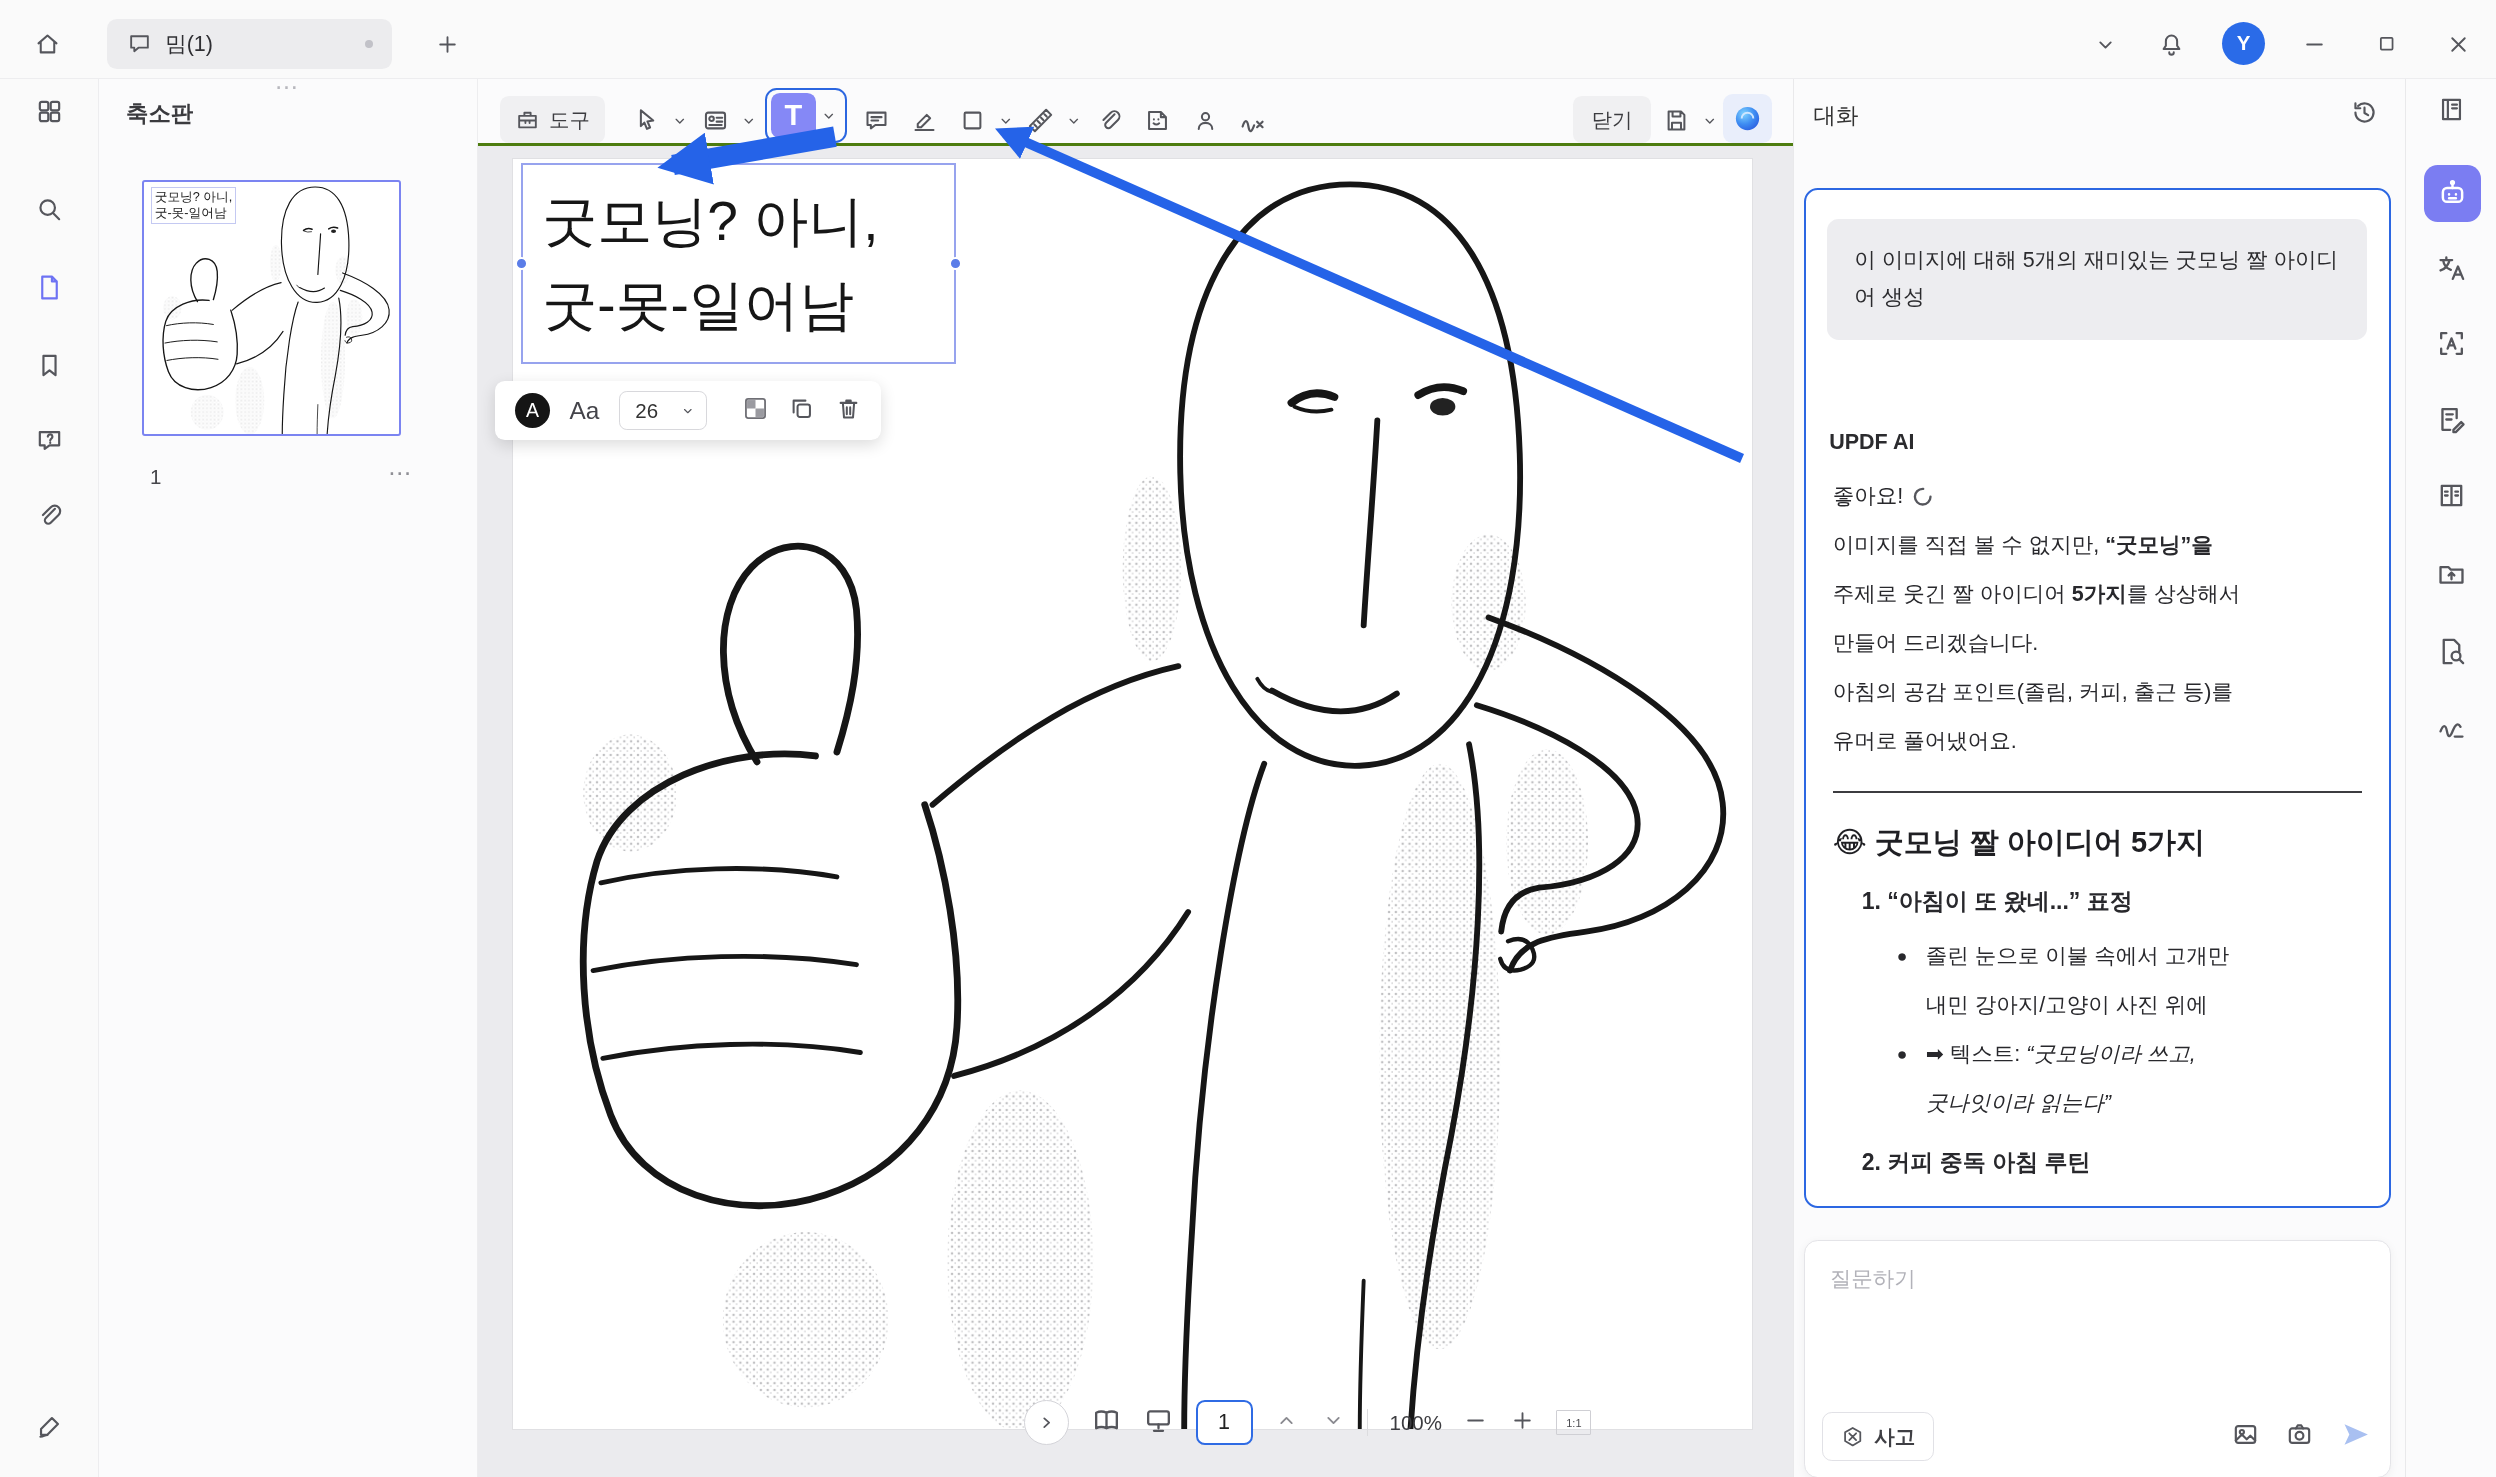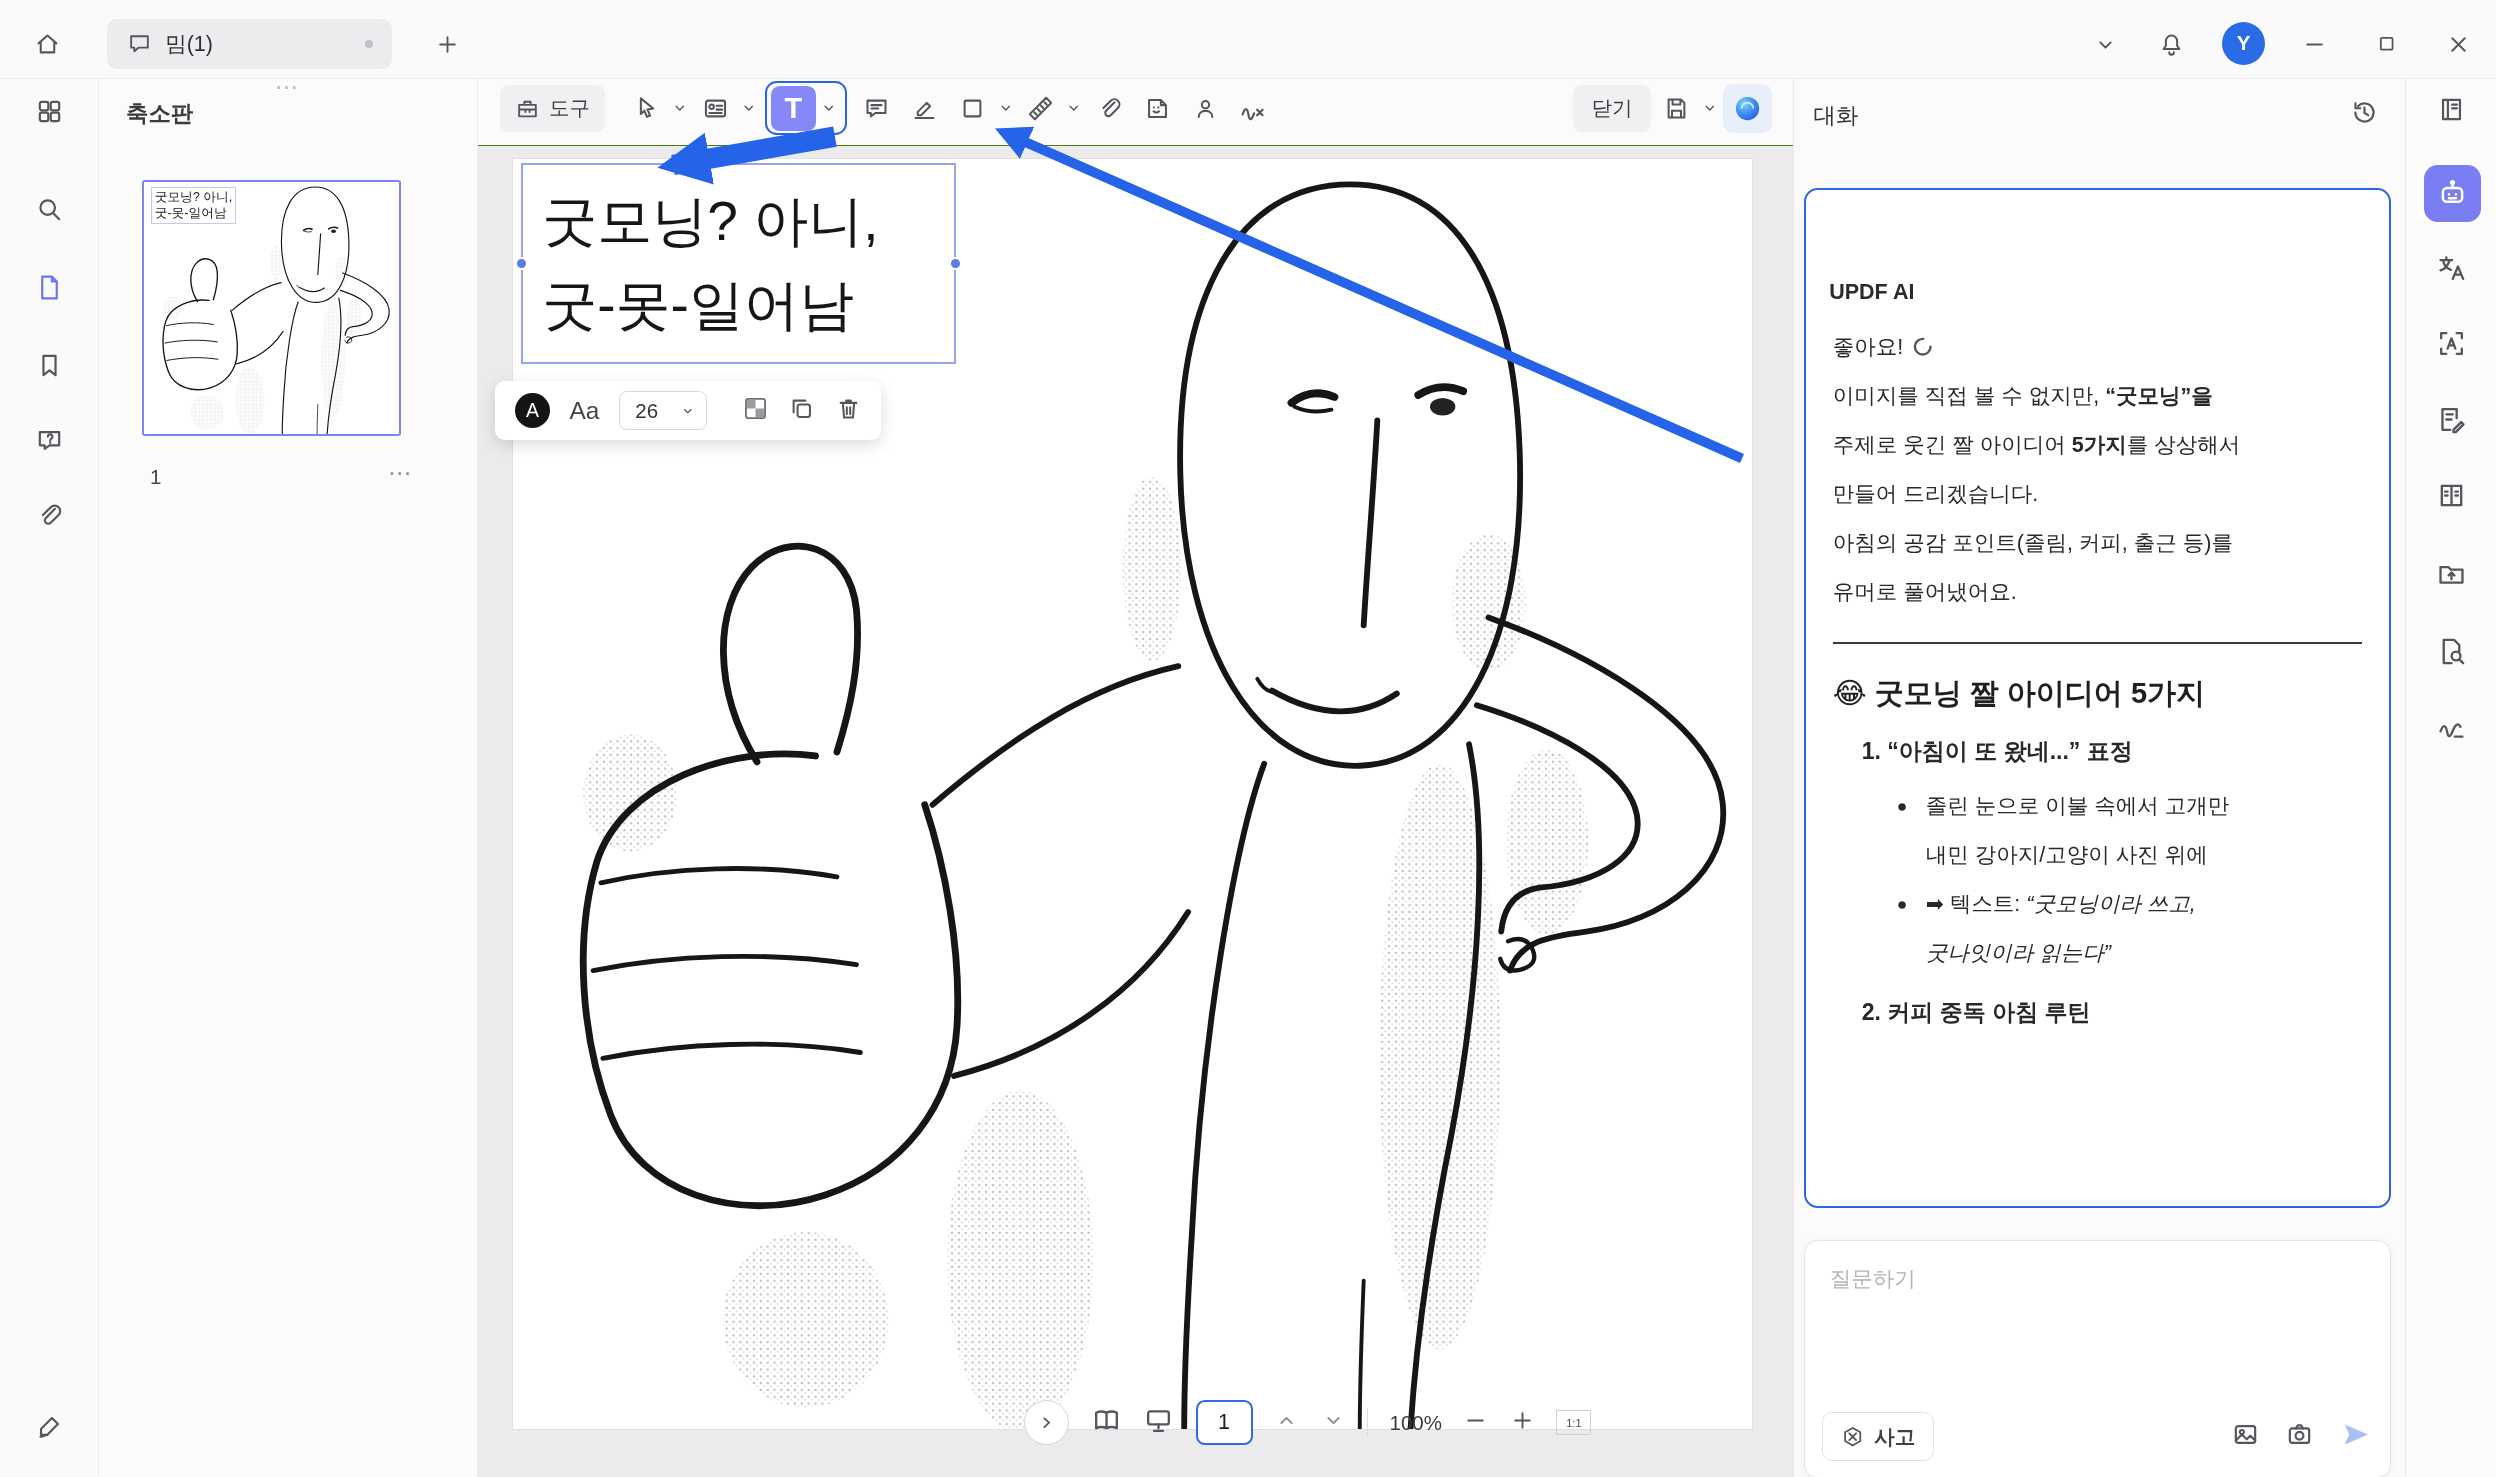--- a/index.html
+++ b/index.html
@@ -27,21 +27,21 @@
   .panel-handle { position:absolute; left:0; right:0; top:2px; text-align:center; color:#b7b7bd; font-size:23.4px; letter-spacing:2.9px; }
   .thumb-title { position:absolute; left:27px; top:27px; font-size:22.4px; font-weight:bold; color:#3a3a3e; }
   .pin-ic { position:absolute; left:402px; top:25px; }
   .thumb-box { position:absolute; left:43px; top:109px; width:259px; height:256px; background:#fff; border:2px solid #7b84f1; border-radius:2.9px; overflow:hidden; }
   .thumb-text { position:absolute; left:6.8px; top:4.9px; font-size:12.7px; line-height:16.6px; color:#1a1a1a; border:1px solid #c4c9f2; padding:1px 2.9px; background:rgba(255,255,255,.6); }
   .thumb-num { position:absolute; left:51px; top:394px; font-size:20.5px; color:#46464b; }
   .thumb-more { position:absolute; left:289px; top:388px; font-size:23.4px; color:#8f8f95; letter-spacing:2px; }
 
   
   .main { position:absolute; left:478px; top:71px; width:1315px; height:1406px; background:#ebebee; }
-  .cv-toolbar { position:absolute; left:0; top:0; width:100%; height:75px; background:#fbfbfc; border-bottom:1px solid #4d7c0f; display:flex; align-items:center; padding:0 21.5px; gap:3px; }
+  .cv-toolbar { position:absolute; left:0; top:0; width:100%; height:75px; background:#fbfbfc; border-bottom:3px solid #4d7c0f; display:flex; align-items:flex-end; padding:0 21.5px; gap:3px; }
   .btn-soft { height:47px; background:#f0f0f2; border-radius:8.8px; display:flex; align-items:center; gap:8.8px; padding:0 15.6px; font-size:20.5px; color:#3c3c40; white-space:nowrap; }
   .tool { width:45px; height:45px; display:flex; align-items:center; justify-content:center; border-radius:7.8px; }
   .grp { display:flex; align-items:center; gap:1px; }
   .chev { width:19.5px; display:flex; justify-content:center; }
   .t-wrap { border:2.9px solid #2b66e0; border-radius:11.7px; display:flex; align-items:center; gap:2.9px; padding:2.9px 6.8px 2.9px 3.9px; margin:0 3.9px; }
   .t-btn { width:45px; height:45px; background:#8588f6; border-radius:8.8px; color:#fff; font-size:29px; font-weight:bold; display:flex; align-items:center; justify-content:center; }
   .ai-btn { width:49px; height:49px; border-radius:9.8px; background:#e9eefb; display:flex; align-items:center; justify-content:center; }
 
   .page { position:absolute; left:35px; top:88px; width:1239px; height:1270px; background:#fff; box-shadow:0 0 0 1px #e0e0e3; }
   .meme-svg { position:absolute; left:0; top:0; }
@@ -465,20 +465,21 @@
 
 <div class="chat-panel">
   <div class="chat-title">대화</div>
   <div class="chat-history">
     <svg class="ic" width="29" height="29" viewBox="0 0 24 24">
         <path d="M4.5 12 a7.5 7.5 0 1 0 2.2 -5.3 M4.5 4.5 v4 h4 M12 8 v4.4 l3 1.8"></path>
       </svg>
   </div>
 
   <div class="chat-box">
+    <div class="user-bubble">이 이미지에 대해 5개의 재미있는 굿모닝 짤 아이디어 생성</div>
     <div class="ai-name">UPDF AI</div>
     <div class="resp">
       <div class="ln">
         <span>좋아요!</span>
         <svg width="23.4" height="23.4" viewBox="0 0 24 24">
             <circle cx="12" cy="12" r="8" fill="none" stroke="#55565c" stroke-width="2.4" stroke-dasharray="38 12" stroke-linecap="round"></circle>
           </svg>
       </div>
       <div class="ln">
           <span><span>이미지를 직접 볼 수 없지만, </span><b>“굿모닝”을</b></span>

